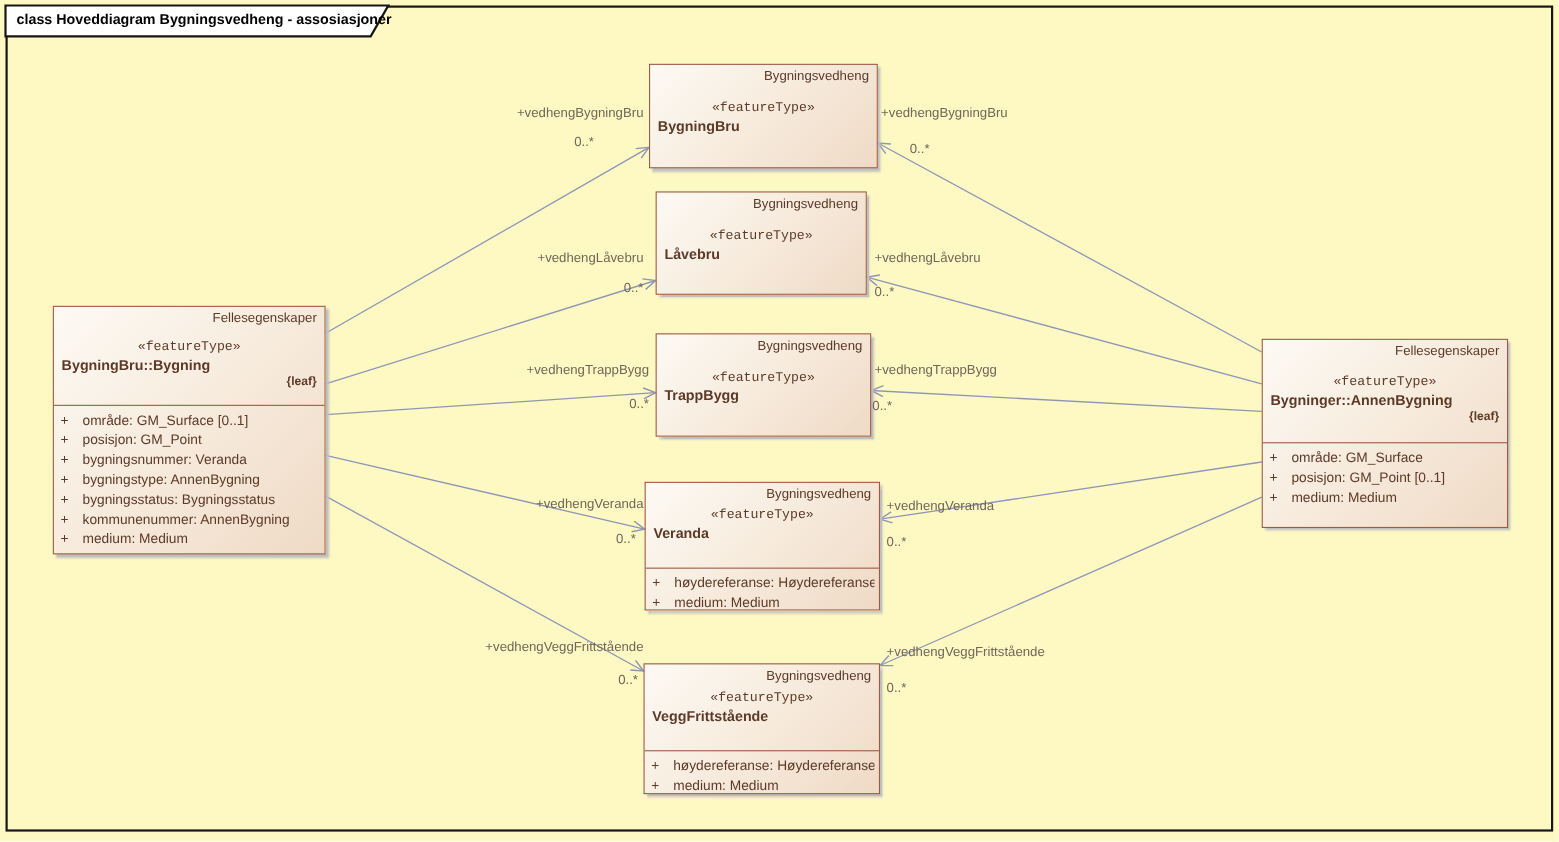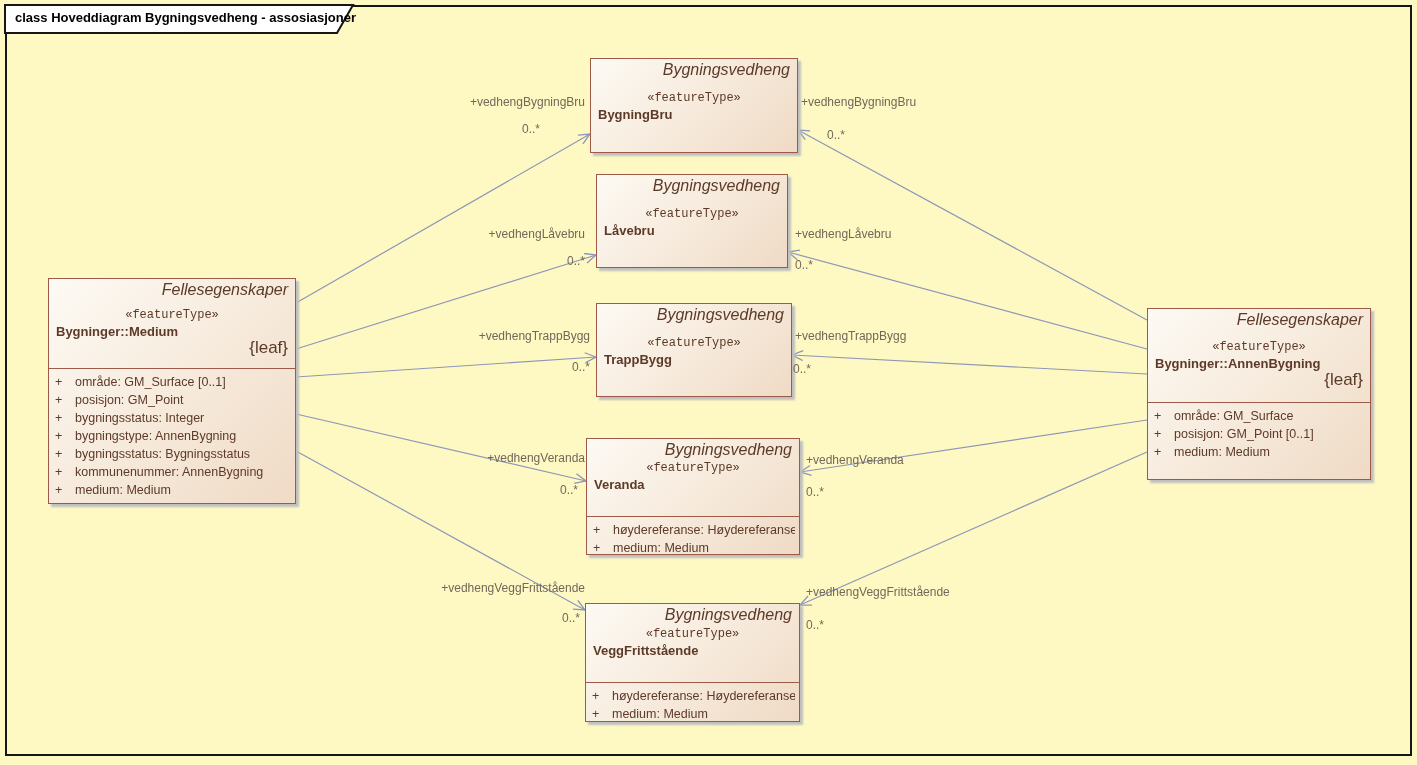--- a/index.html
+++ b/index.html
@@ -11,24 +11,24 @@
   .svg-layer { position:absolute; left:0; top:0; width:1417px; height:765px; z-index:1; }
 
   .frame-title { position:absolute; left:15px; top:10px; z-index:4;
                  font-size:13px; font-weight:bold; color:#000; white-space:nowrap; }
 
   .uml-class { position:absolute; box-sizing:border-box; z-index:2;
                background:linear-gradient(135deg,#fdfaf4 0%,#f6e9da 55%,#efdac5 100%);
                border:1px solid #9e5a48; box-shadow:3px 3px 2px #bfbfbf;
                color:#5d3a28; }
   .cls-header { box-sizing:border-box; padding:3px 7px 0 7px; }
-  .pkg   { text-align:right; font-style:italic; font-size:16px; line-height:15px; }
+  .pkg   { text-align:right; font-size:12px; line-height:15px; }
   .stereo{ text-align:center; font-size:12px; line-height:15px;font-family:Liberation Mono, monospace; }
   .cls-name { text-align:left; font-size:13px; font-weight:bold; line-height:17px; }
-  .constraint { text-align:right; font-size:17px; line-height:15px; }
+  .constraint { text-align:right; font-size:11px; line-height:15px;font-weight:bold; }
   .attrs { box-sizing:border-box; border-top:1px solid #9e5a48; padding:4px 4px 0 6px; }
   .attr-row { display:flex; font-size:12.5px; line-height:18px; white-space:nowrap; overflow:hidden; }
   .attr-row .vis { width:20px; flex:0 0 20px; }
 
   .assoc-label { position:absolute; z-index:3; font-size:12px; line-height:14px;
                  color:#73675a; white-space:nowrap; }
   .ra { text-align:right; }
 </style>
 </head>
 <body>
@@ -58,35 +58,35 @@
     <line x1="1147" y1="420" x2="800" y2="472" stroke="#8e96b8" stroke-width="1.2" marker-end="url(#openArrow)"></line>
     <line x1="1147" y1="452" x2="800" y2="605" stroke="#8e96b8" stroke-width="1.2" marker-end="url(#openArrow)"></line>
   </svg>
 
   <div class="frame-title">class Hoveddiagram Bygningsvedheng - assosiasjoner</div>
 
   <div class="uml-class" style="left:48px;top:278px;width:248px;height:226px;">
     <div class="cls-header" style="height:89px;">
       <div class="pkg">Fellesegenskaper</div>
       <div class="stereo" style="margin-top:11px;">«featureType»</div>
-      <div class="cls-name">Bygninger::Medium</div>
+      <div class="cls-name">BygningBru::Bygning</div>
       <div class="constraint">{leaf}</div>
     </div>
     <div class="attrs" style="height:137px;">
       <div class="attr-row">
           <span class="vis">+</span>
           <span>område: GM_Surface [0..1]</span>
         </div>
       <div class="attr-row">
           <span class="vis">+</span>
           <span>posisjon: GM_Point</span>
         </div>
       <div class="attr-row">
           <span class="vis">+</span>
-          <span>bygningsstatus: Integer</span>
+          <span>bygningsnummer: Veranda</span>
         </div>
       <div class="attr-row">
           <span class="vis">+</span>
           <span>bygningstype: AnnenBygning</span>
         </div>
       <div class="attr-row">
           <span class="vis">+</span>
           <span>bygningsstatus: Bygningsstatus</span>
         </div>
       <div class="attr-row">

